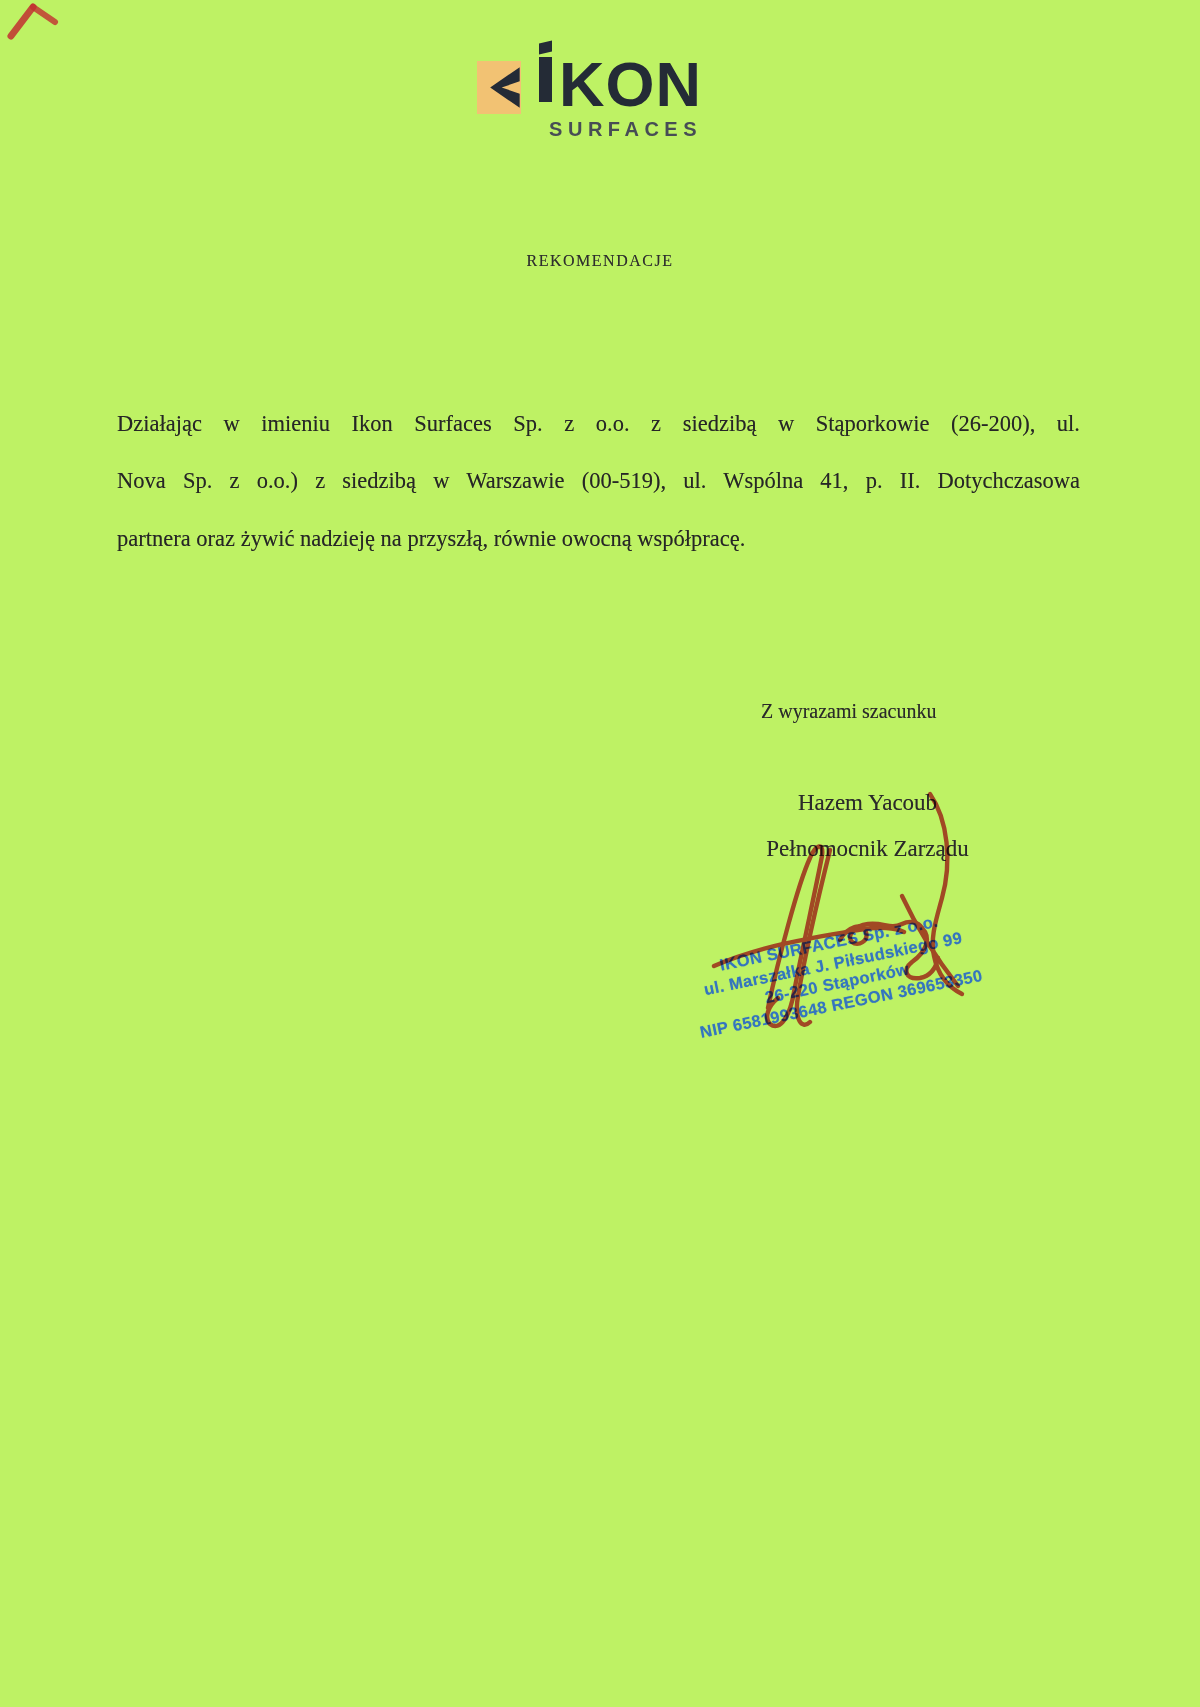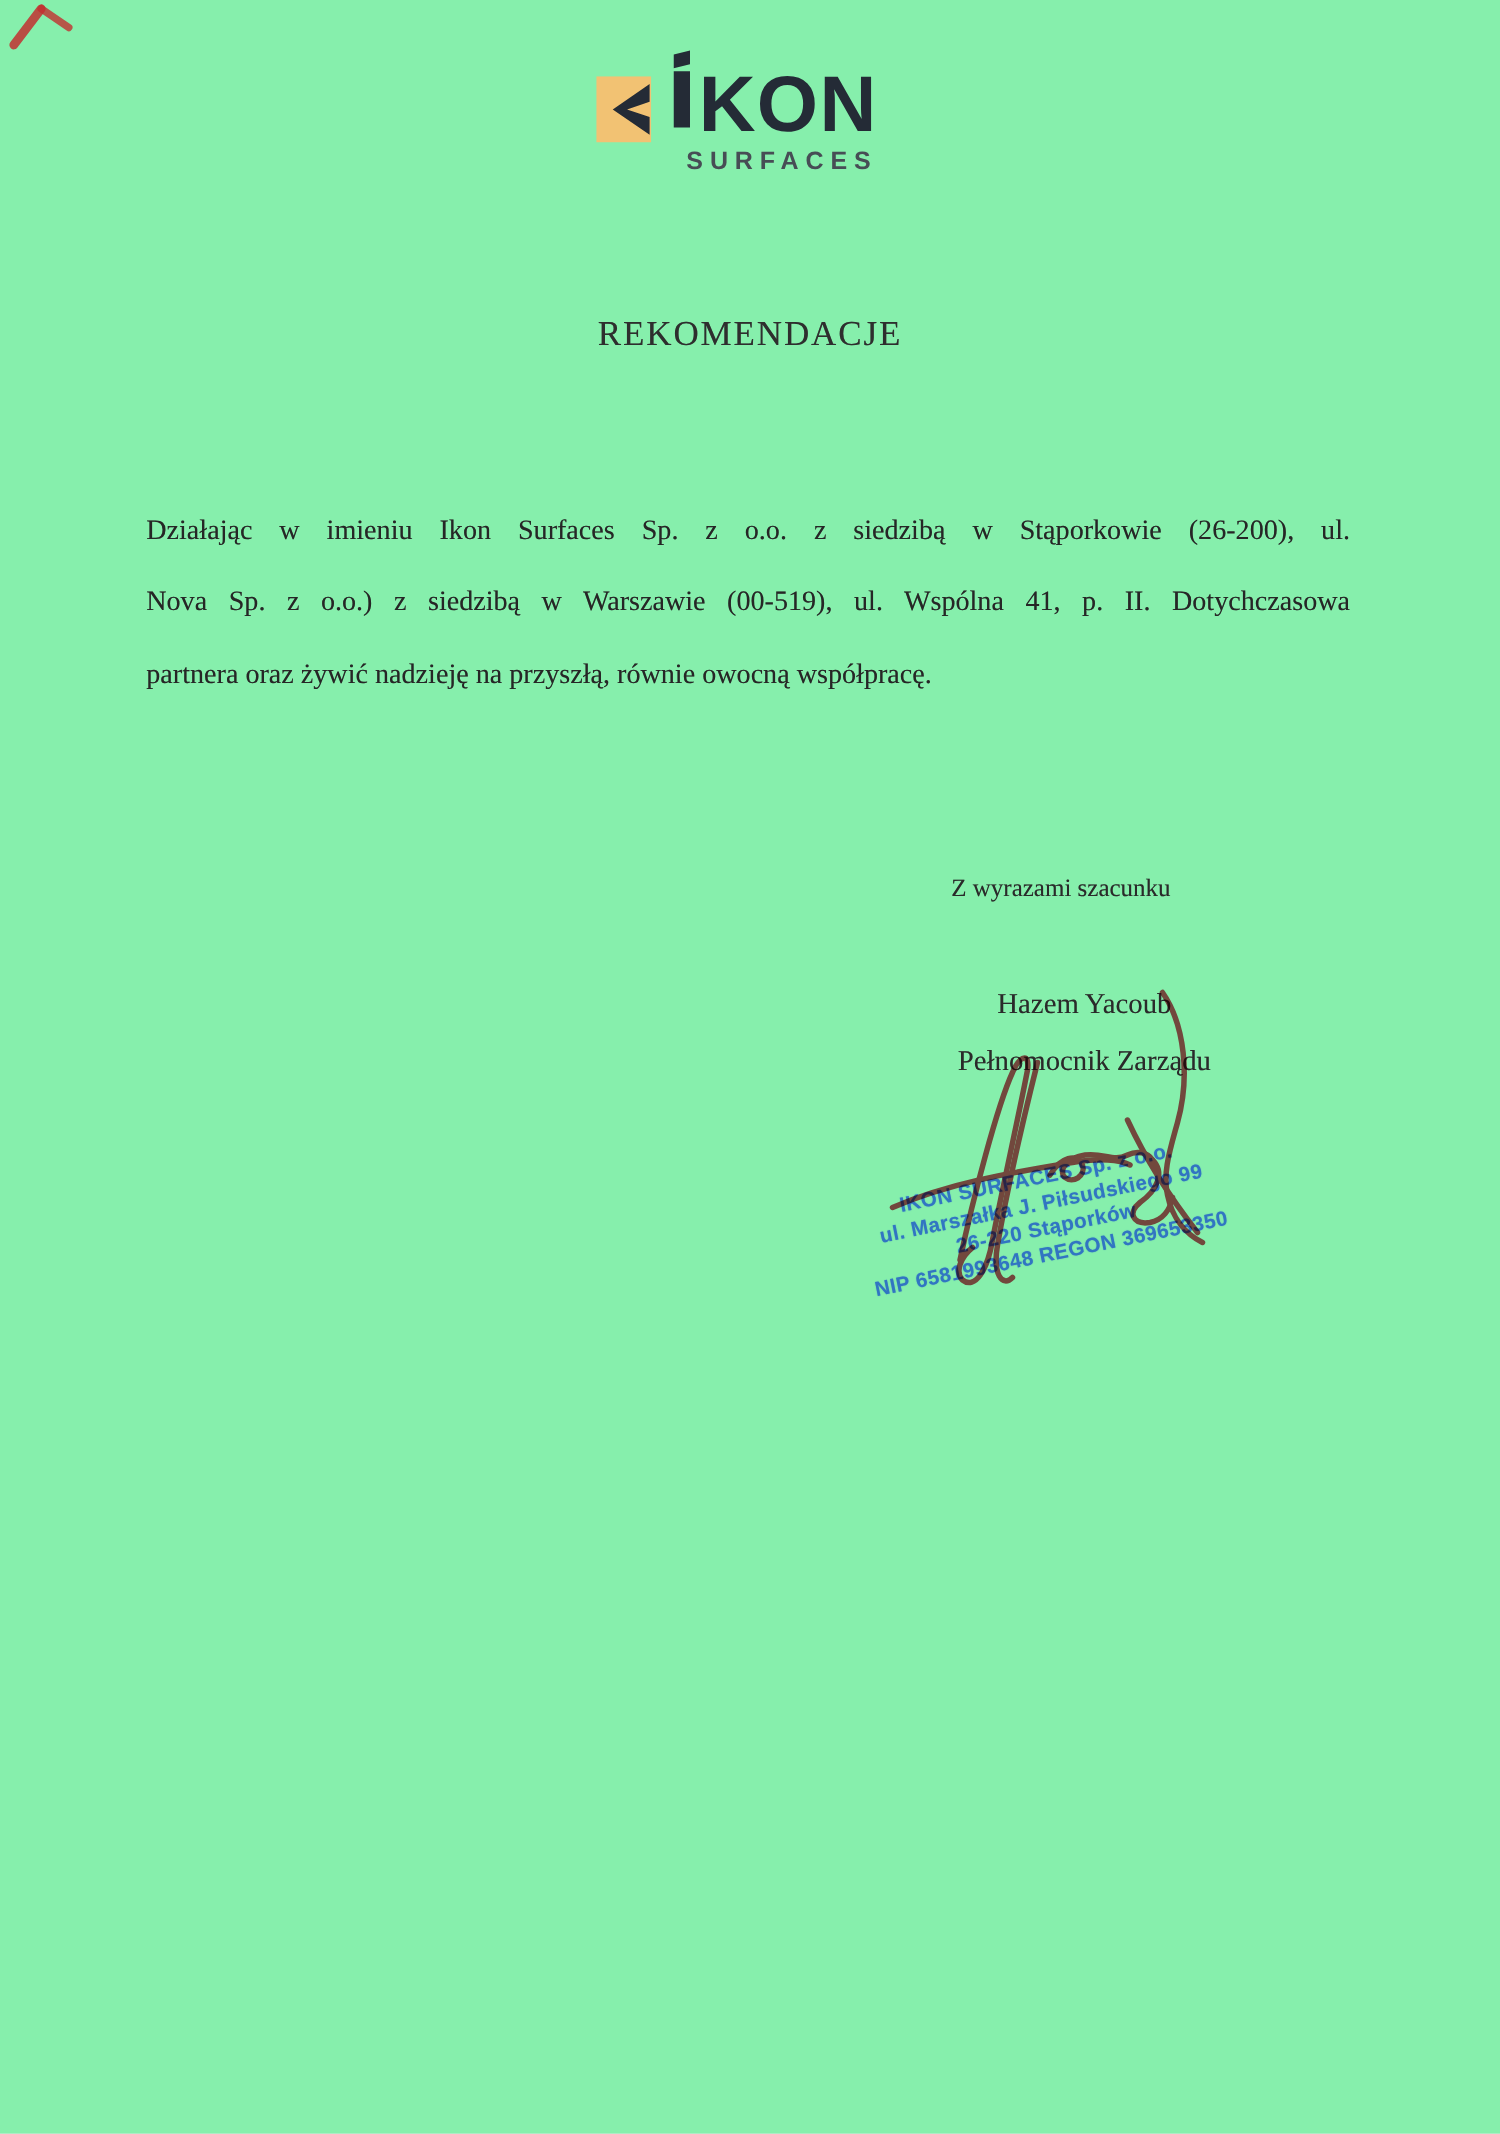--- a/index.html
+++ b/index.html
@@ -1,20 +1,20 @@
 <!DOCTYPE html>
 <html><head>
 <meta charset="utf-8">
 <style>
   html,body{margin:0;padding:0;background:#e8e8e8;}
   .page{
     position:relative;
     width:1200px;height:1707px;
     margin:0 auto;
-    background:#86efac;
+    background:#bef264;
     overflow:hidden;
     font-family:"Liberation Serif", serif;
     color:#242424;
   }
 
   
   .corner-artifact{position:absolute;left:3px;top:0;}
 
   
   .logo{position:absolute;left:477px;top:55px;display:flex;gap:18px;}
@@ -26,21 +26,21 @@
   .i-dot{width:13px;height:11px;background:#242B36;transform:skewY(-14deg);}
   .i-stem{width:13px;height:45px;background:#242B36;}
   .logo-kon{font-family:"Liberation Sans",sans-serif;font-weight:800;
             font-size:63px;line-height:0.93;color:#242B36;letter-spacing:1px;}
   .logo-sub{font-family:"Liberation Sans",sans-serif;font-weight:700;
             font-size:20px;letter-spacing:5.5px;color:#474D55;
             text-align:right;margin-top:4px;padding-right:0px;}
 
   
   .doc-title{position:absolute;top:252px;left:0;width:100%;text-align:center;
-             font-size:28px;letter-spacing:1.5px;color:#2e2e2e;
+             font-size:16px;letter-spacing:1.5px;color:#2e2e2e;
              text-shadow:0 0 .5px rgba(40,40,40,.45);}
 
   
   .doc-body{position:absolute;left:117px;top:395px;width:963px;
             font-size:22.5px;color:#262626;
             text-shadow:0 0 .5px rgba(40,40,40,.4);}
   .body-line{line-height:57.3px;height:57.3px;text-align:justify;text-align-last:justify;}
   .body-line.last{text-align:left;text-align-last:left;}
 
   

